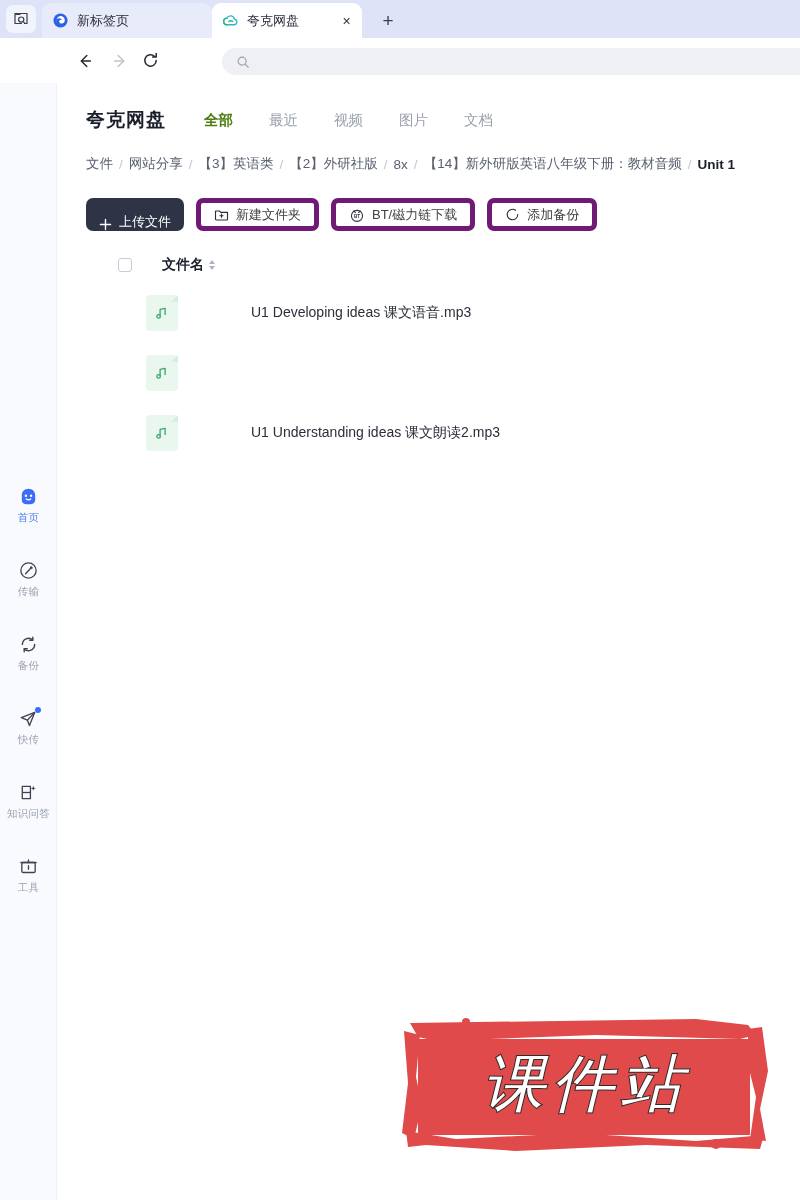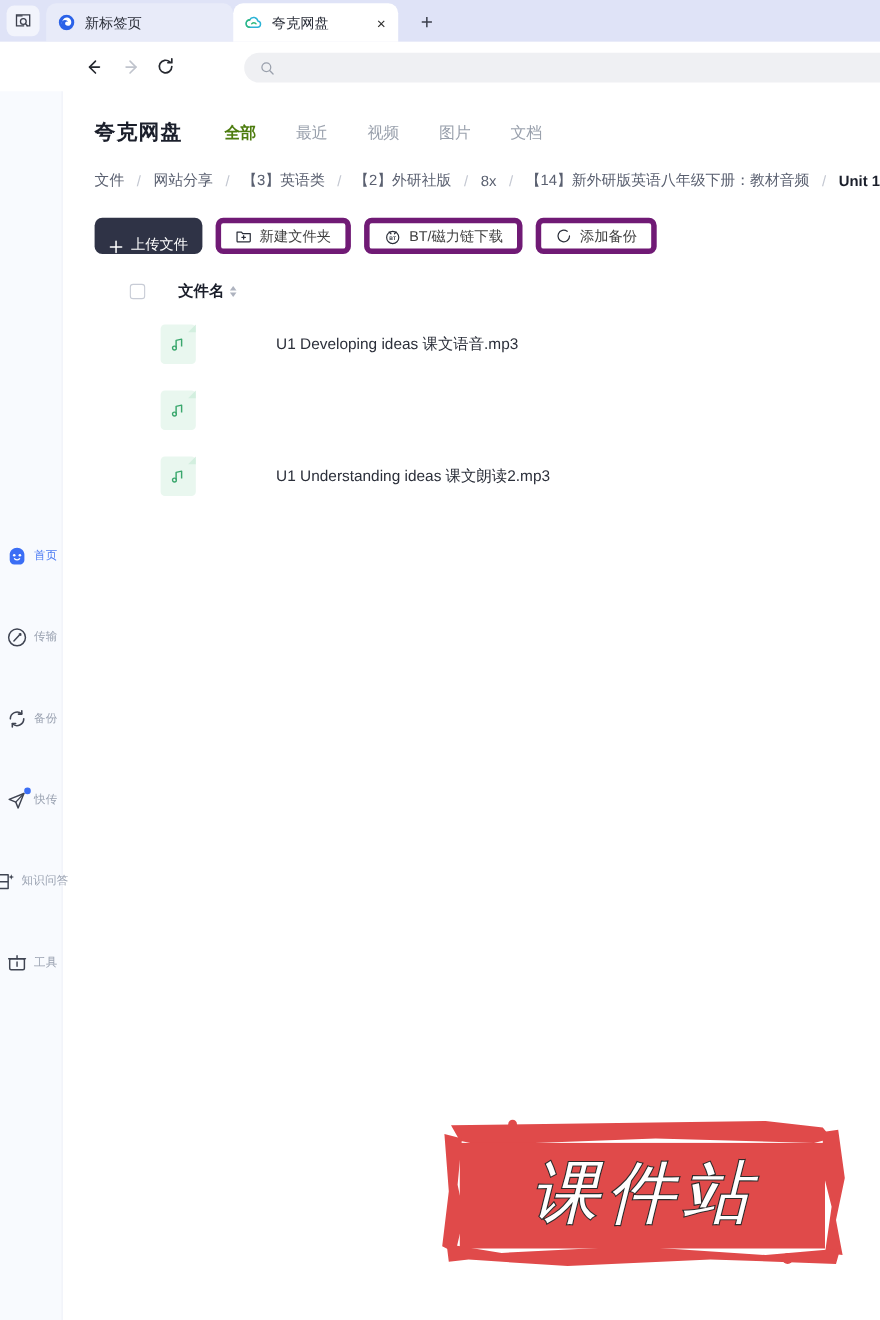--- a/index.html
+++ b/index.html
@@ -61,21 +61,21 @@
   .app { position: absolute; left: 0; top: 83px; width: 800px; height: 1117px;
          background: #ffffff; }
 
   .sidebar {
     position: absolute; left: 0; top: 0; width: 57px; height: 1117px;
     background: #f8fafe;
     border-right: 1px solid #eef1f8;
   }
   .side-item {
     position: absolute; left: 0; width: 57px; height: 52px;
-    display: flex; flex-direction: row; align-items: center; justify-content: center;
+    display: flex; flex-direction: column; align-items: center; justify-content: center;
     gap: 4px;
   }
   .side-icon { width: 22px; height: 22px; position: relative;
                display: flex; align-items: center; justify-content: center; }
   .side-label { font-size: 10.5px; color: #9aa2b1; letter-spacing: .2px; white-space: nowrap; }
   .side-item.active .side-label { color: #4f7df3; }
   .side-badge { position: absolute; right: -1px; top: 0px; width: 6px; height: 6px;
                 border-radius: 50%; background: #3b6ef5; }
 
   .content { position: absolute; left: 57px; top: 0; width: 743px; height: 1117px; }
@@ -83,21 +83,21 @@
   .app-header { position: absolute; left: 0; top: 16px; width: 743px; height: 42px;
                 display: flex; align-items: center; }
   .brand { font-size: 19px; font-weight: bold; color: #1b1f2b; margin-left: 29px;
            letter-spacing: 1px; }
   .nav-tabs { display: flex; align-items: center; margin-left: 38px; gap: 36px; }
   .nav-tab { font-size: 14.5px; color: #9aa1ad; white-space: nowrap; }
   .nav-tab.active { color: #4d7c0f; font-weight: bold; }
 
   .breadcrumb { position: absolute; left: 29px; top: 72px; width: 714px;
                 font-size: 13.5px; color: #5d6270; white-space: nowrap;
-                display: flex; align-items: center; justify-content: space-between; }
+                display: flex; align-items: center; }
   .crumb { color: #5a6070; }
   .crumb.last { color: #1b1f2b; font-weight: bold; }
   .crumb-sep { color: #c3c7d1; margin: 0 6px; }
 
   .actions { position: absolute; left: 29px; top: 115px; display: flex; gap: 12px; }
   .btn { height: 33px; border-radius: 7px; display: flex; align-items: center;
          padding: 0 13px; font-size: 13px; white-space: nowrap; gap: 7px; }
   .btn-primary { background: #2f3346; color: #ffffff; align-items: flex-end; }
   .btn-ghost { background: #ffffff; color: #404040; border: 5px solid #701a75; }
 

